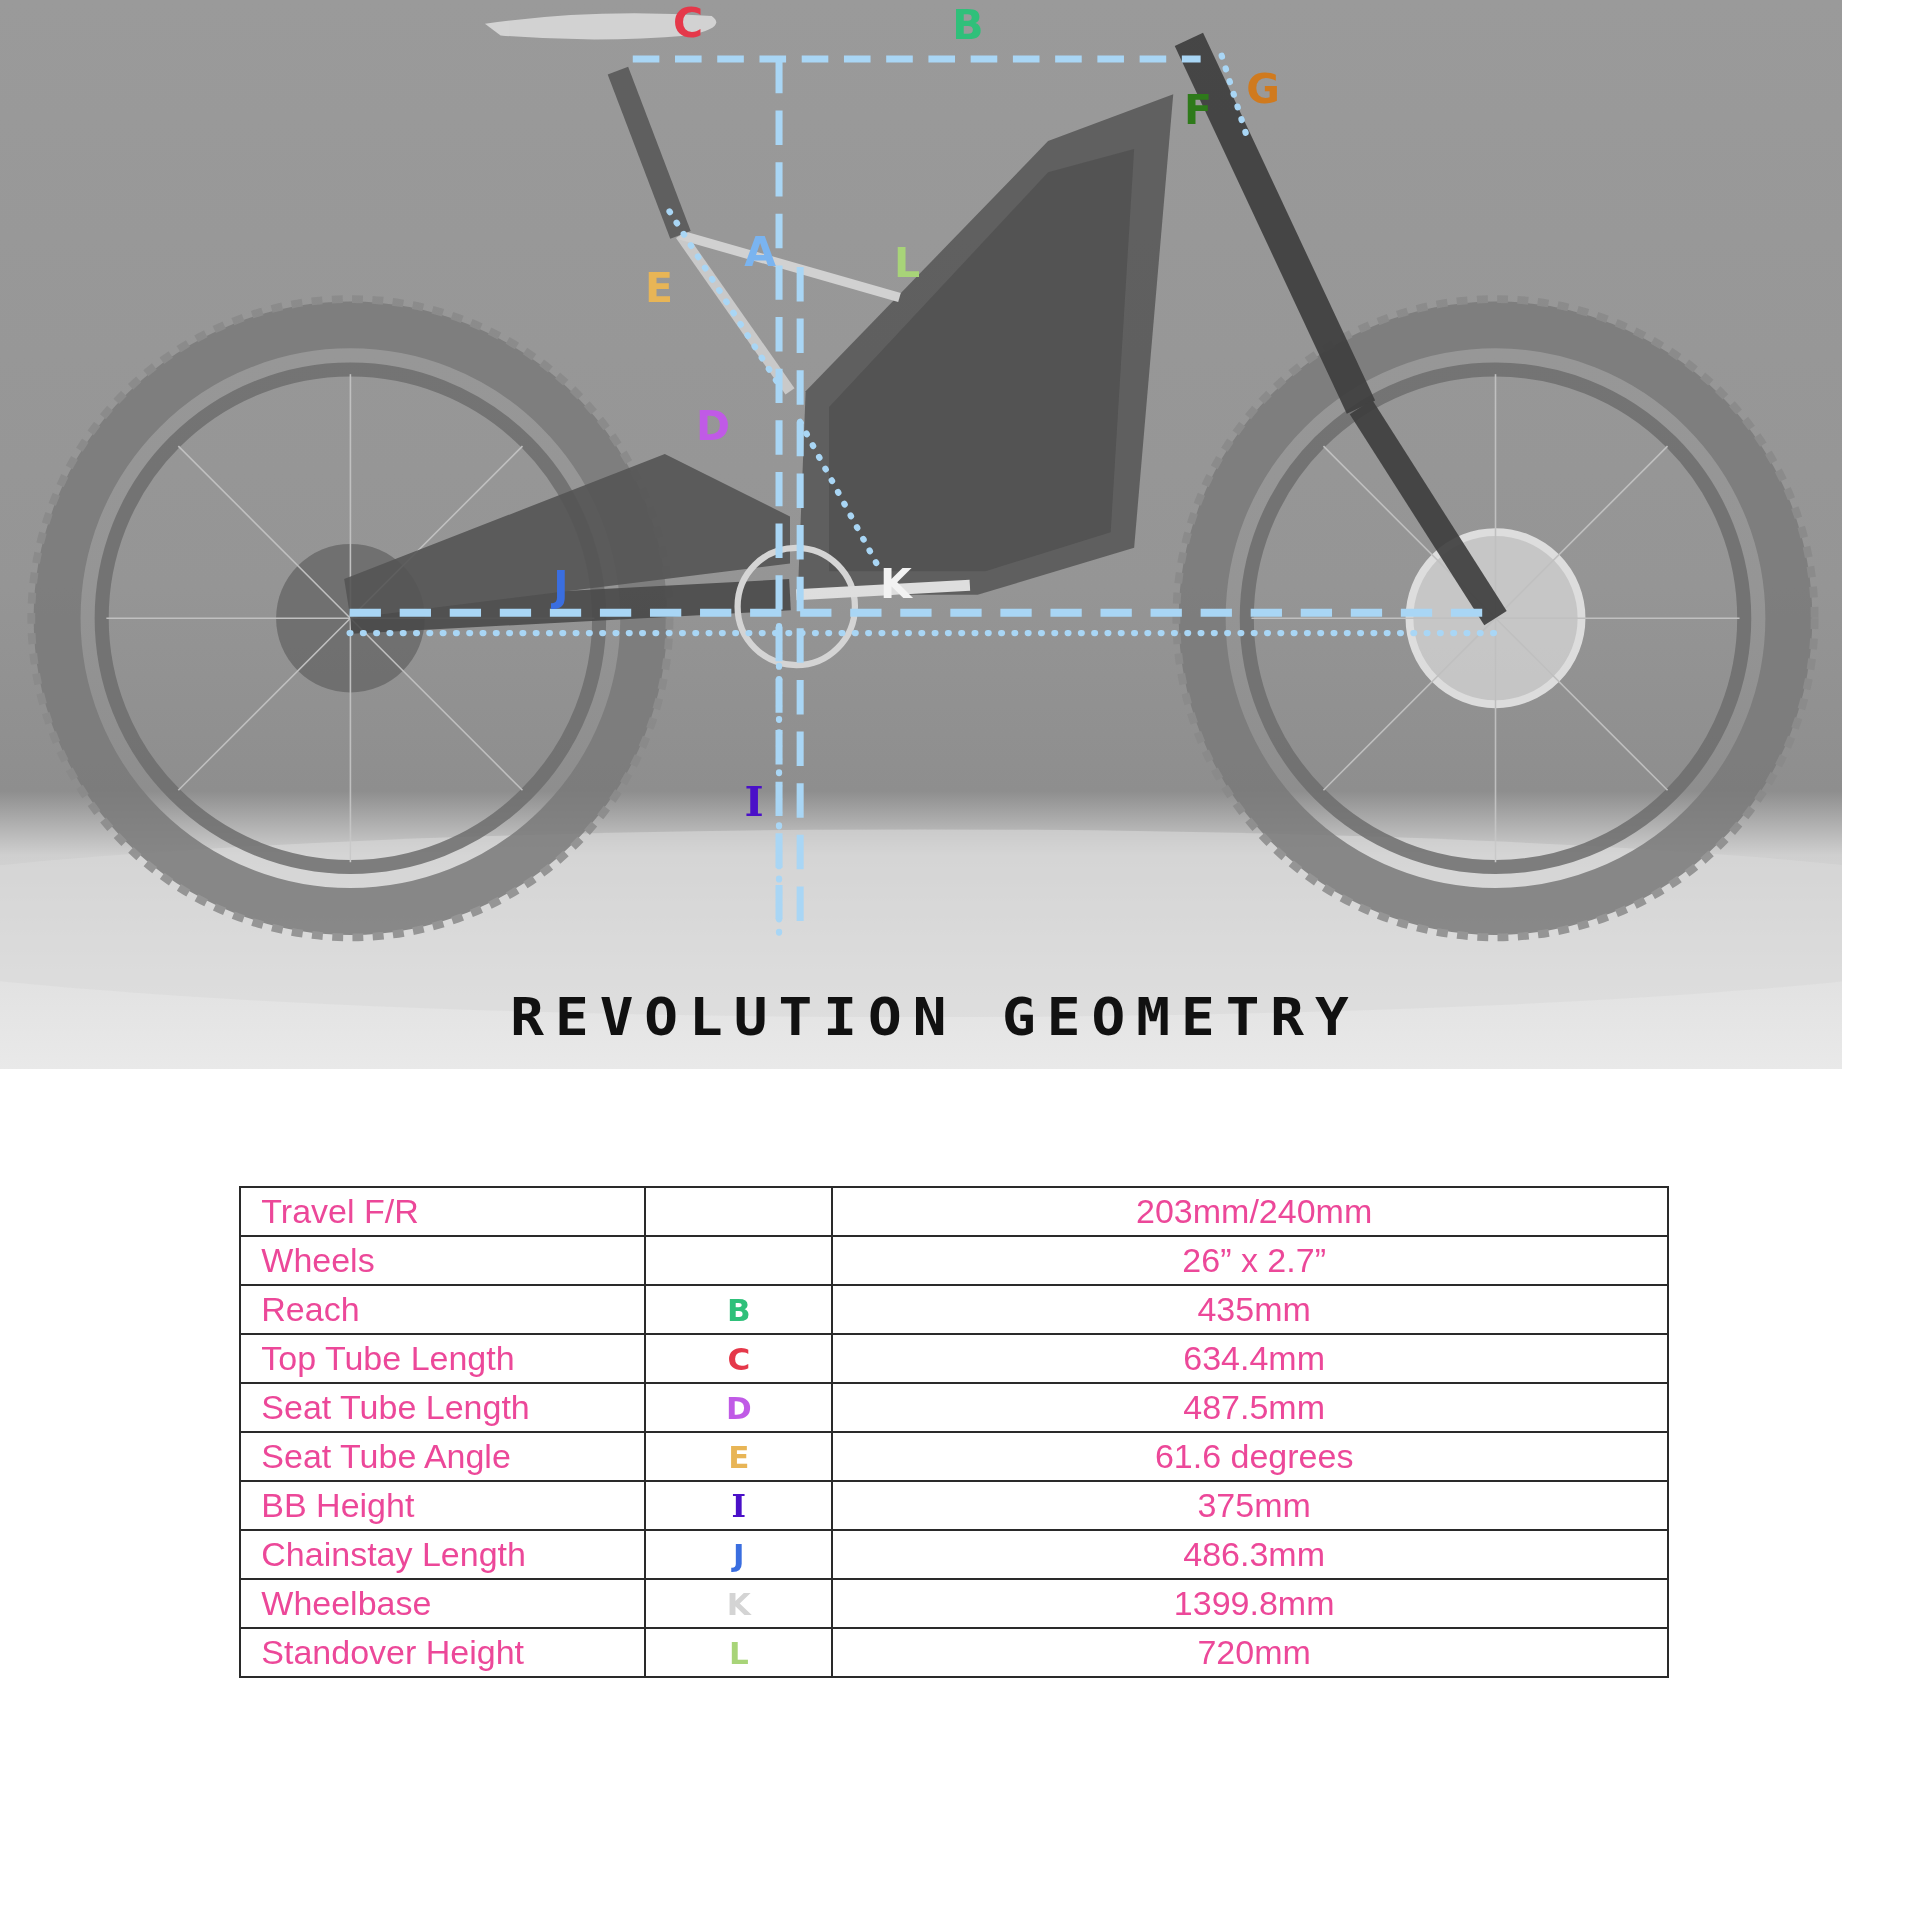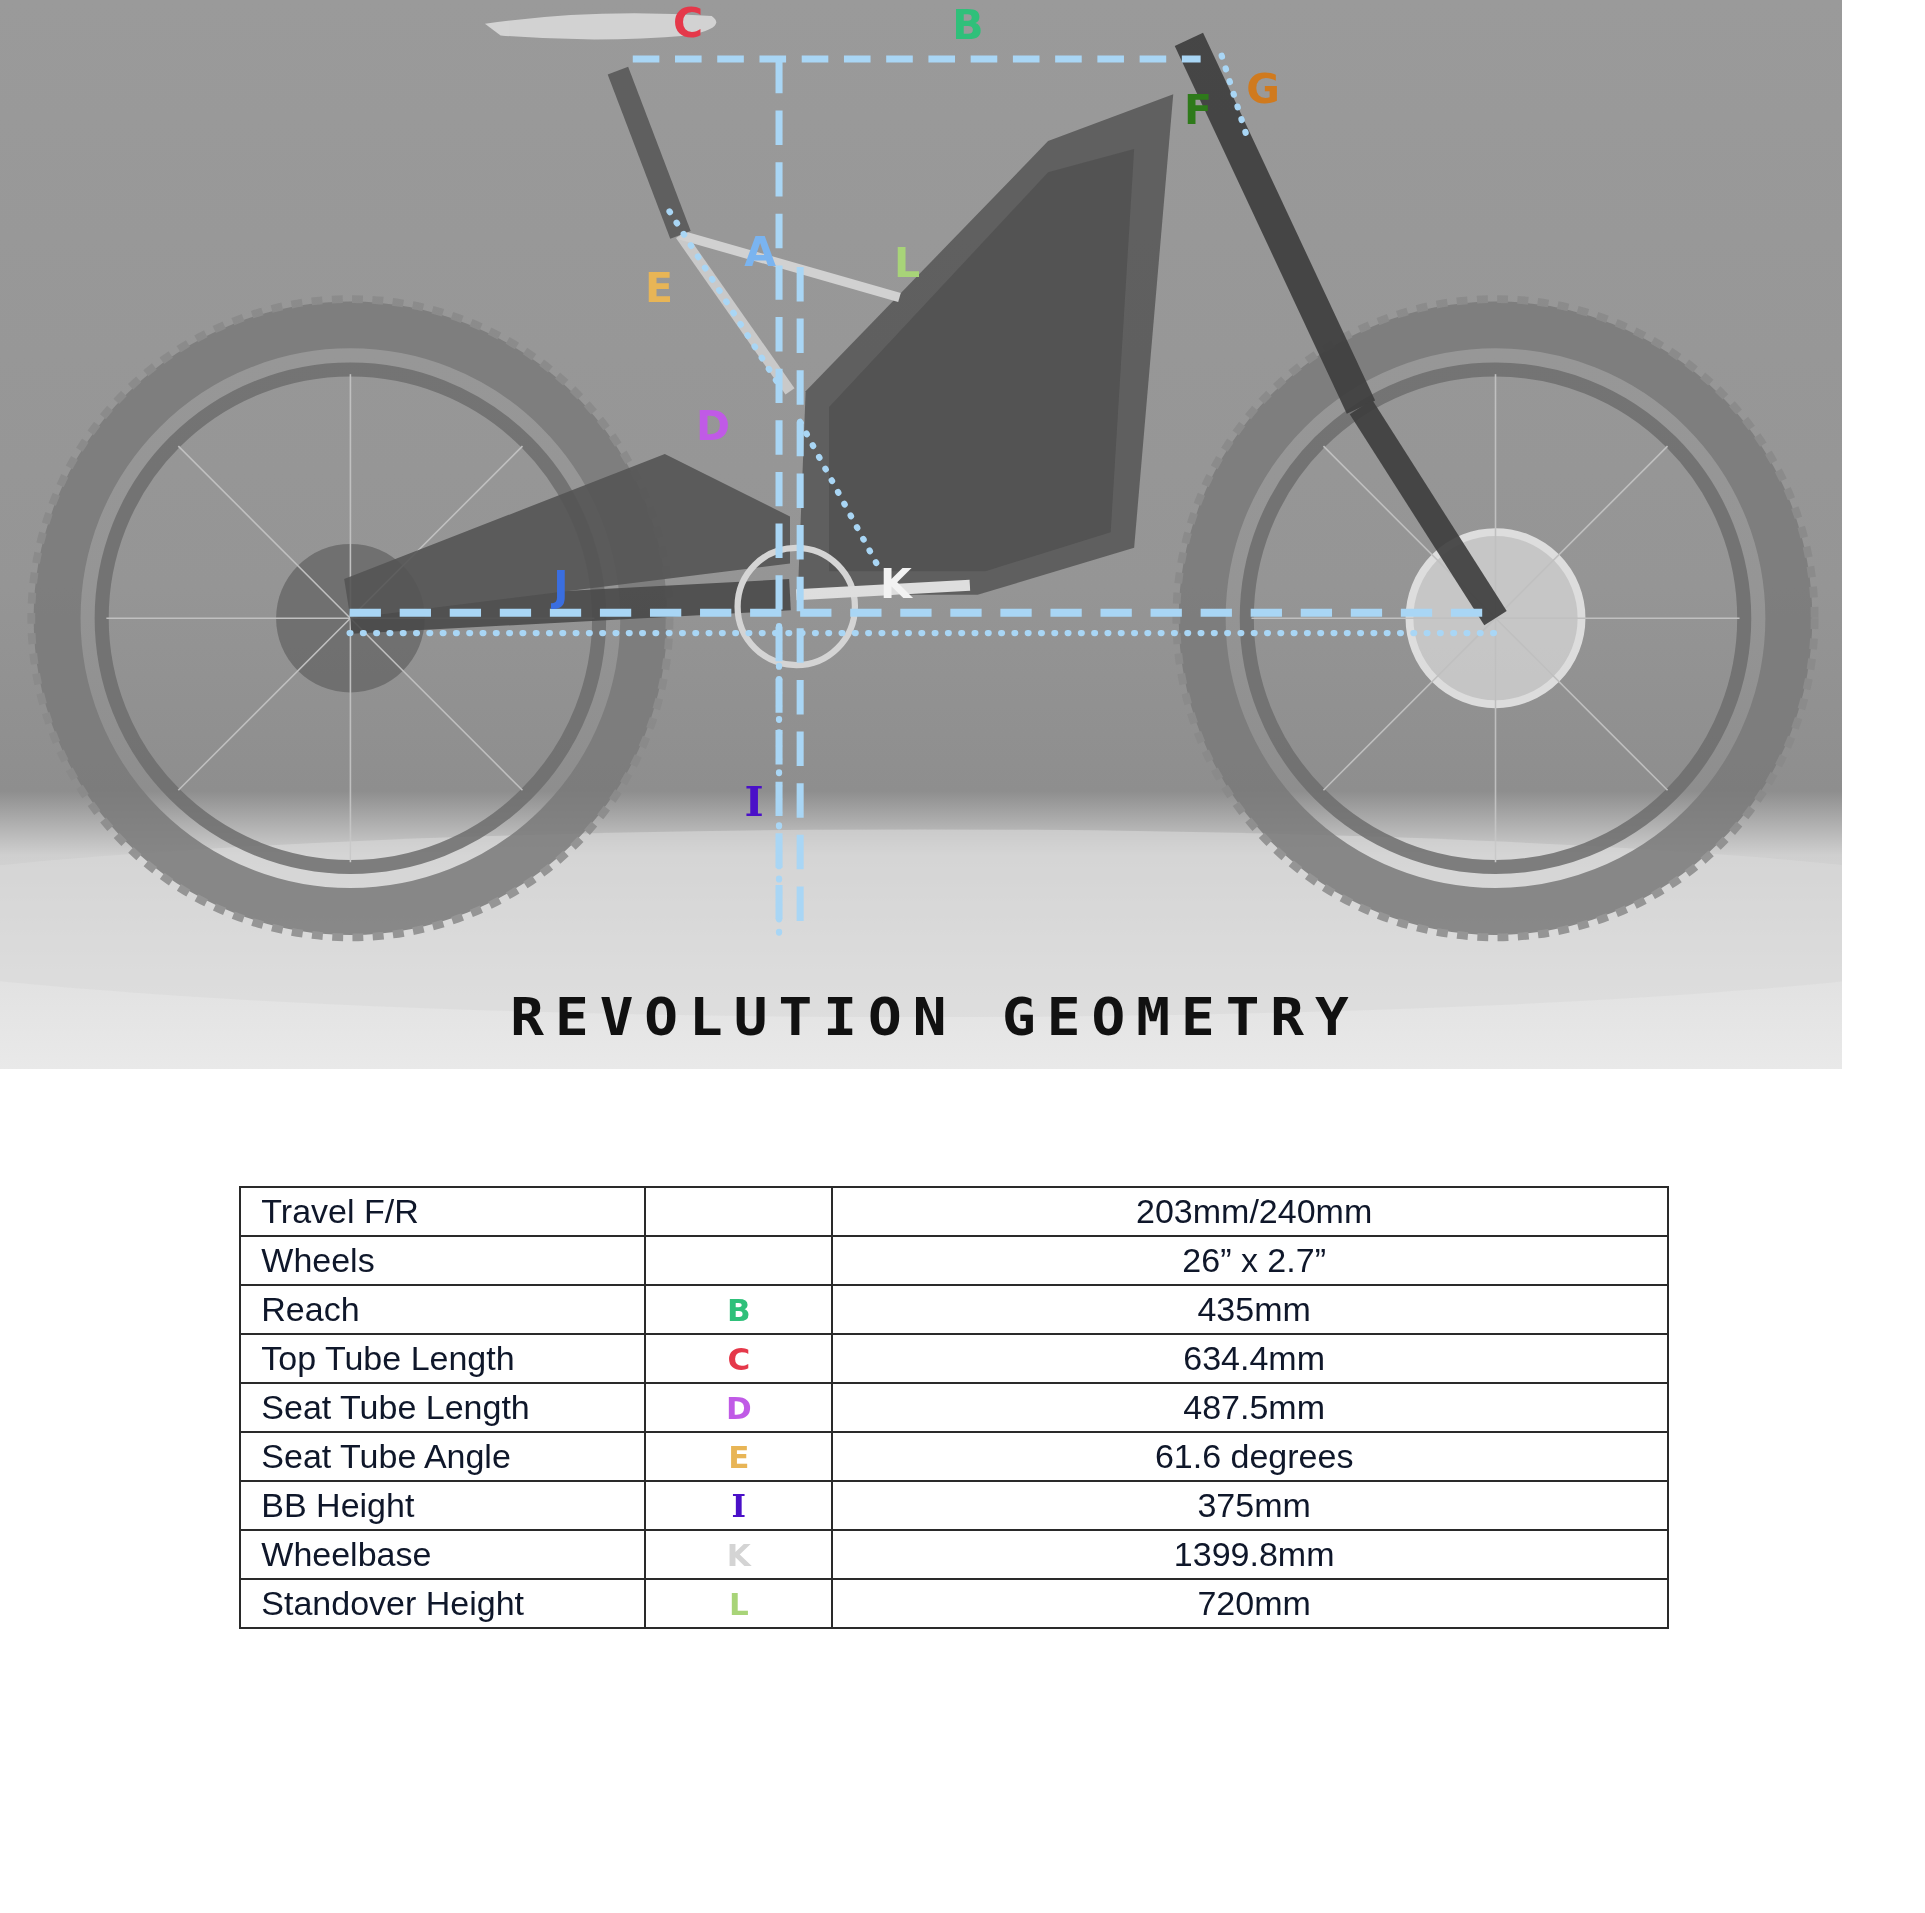--- a/index.html
+++ b/index.html
@@ -5,21 +5,21 @@
   html, body { margin:0; padding:0; background:#ffffff; }
   body { width:1926px; height:1913px; position:relative; overflow:hidden; font-family:"Liberation Sans", "DejaVu Sans", sans-serif; }
   #photo { position:absolute; left:0; top:0; width:1842px; height:1069px; overflow:hidden;
     background: linear-gradient(180deg, #9a9a9a 0%, #959595 55%, #8e8e8e 74%, #cfcfcf 80%, #e2e2e2 92%, #e9e9e9 100%); }
   #photo svg.bike { position:absolute; left:0; top:0; }
   .label { position:absolute; font-family:"DejaVu Sans", sans-serif; font-weight:bold; font-size:41px; line-height:1; transform:translate(-50%,-50%); }
   .label.serif { font-family:"DejaVu Serif", serif; }
   #title { position:absolute; left:412px; top:990px; width:1046px; height:55px; text-align:center;
     font-family:"DejaVu Sans Mono", monospace; font-weight:bold; font-size:56px; letter-spacing:11px; line-height:55px; color:#111; transform:scaleY(0.92); }
   #geo-table { position:absolute; left:239px; top:1186px; width:1430px; border-collapse:collapse; }
-  #geo-table td { border:2.3px solid #2a2a2a; height:47px; padding:0; font-family:"Liberation Sans", sans-serif; font-size:34px; color:#0f172a; }
+  #geo-table td { border:2.3px solid #2a2a2a; height:47px; padding:0; font-family:"Liberation Sans", sans-serif; font-size:34px; color:#ec4899; }
   #geo-table td.c-name { width:383px; padding-left:20.3px; text-align:left; }
   #geo-table td.c-key { width:185px; text-align:center; font-family:"DejaVu Sans", sans-serif; font-weight:bold; font-size:31px; }
   #geo-table td.c-val { text-align:center;padding-left:8px; }
 </style>
 </head>
 <body>
 
 <div id="photo">
   <svg class="bike" width="1842" height="1069" viewBox="0 0 2355 1366">
 
@@ -133,20 +133,25 @@
         <td class="c-name">Seat Tube Angle</td>
         <td class="c-key" style="color: rgb(232, 181, 86);">E</td>
         <td class="c-val">61.6 degrees</td>
       </tr>
       <tr>
         <td class="c-name">BB Height</td>
         <td class="c-key" style="color: rgb(74, 16, 200); font-family: &quot;DejaVu Serif&quot;, serif;">I</td>
         <td class="c-val">375mm</td>
       </tr>
       <tr>
+        <td class="c-name">Chainstay Length</td>
+        <td class="c-key" style="color: rgb(58, 110, 224);">J</td>
+        <td class="c-val">486.3mm</td>
+      </tr>
+      <tr>
         <td class="c-name">Wheelbase</td>
         <td class="c-key" style="color: rgb(212, 212, 212);">K</td>
         <td class="c-val">1399.8mm</td>
       </tr>
       <tr>
         <td class="c-name">Standover Height</td>
         <td class="c-key" style="color: rgb(168, 212, 120);">L</td>
         <td class="c-val">720mm</td>
       </tr>
     </tbody>

